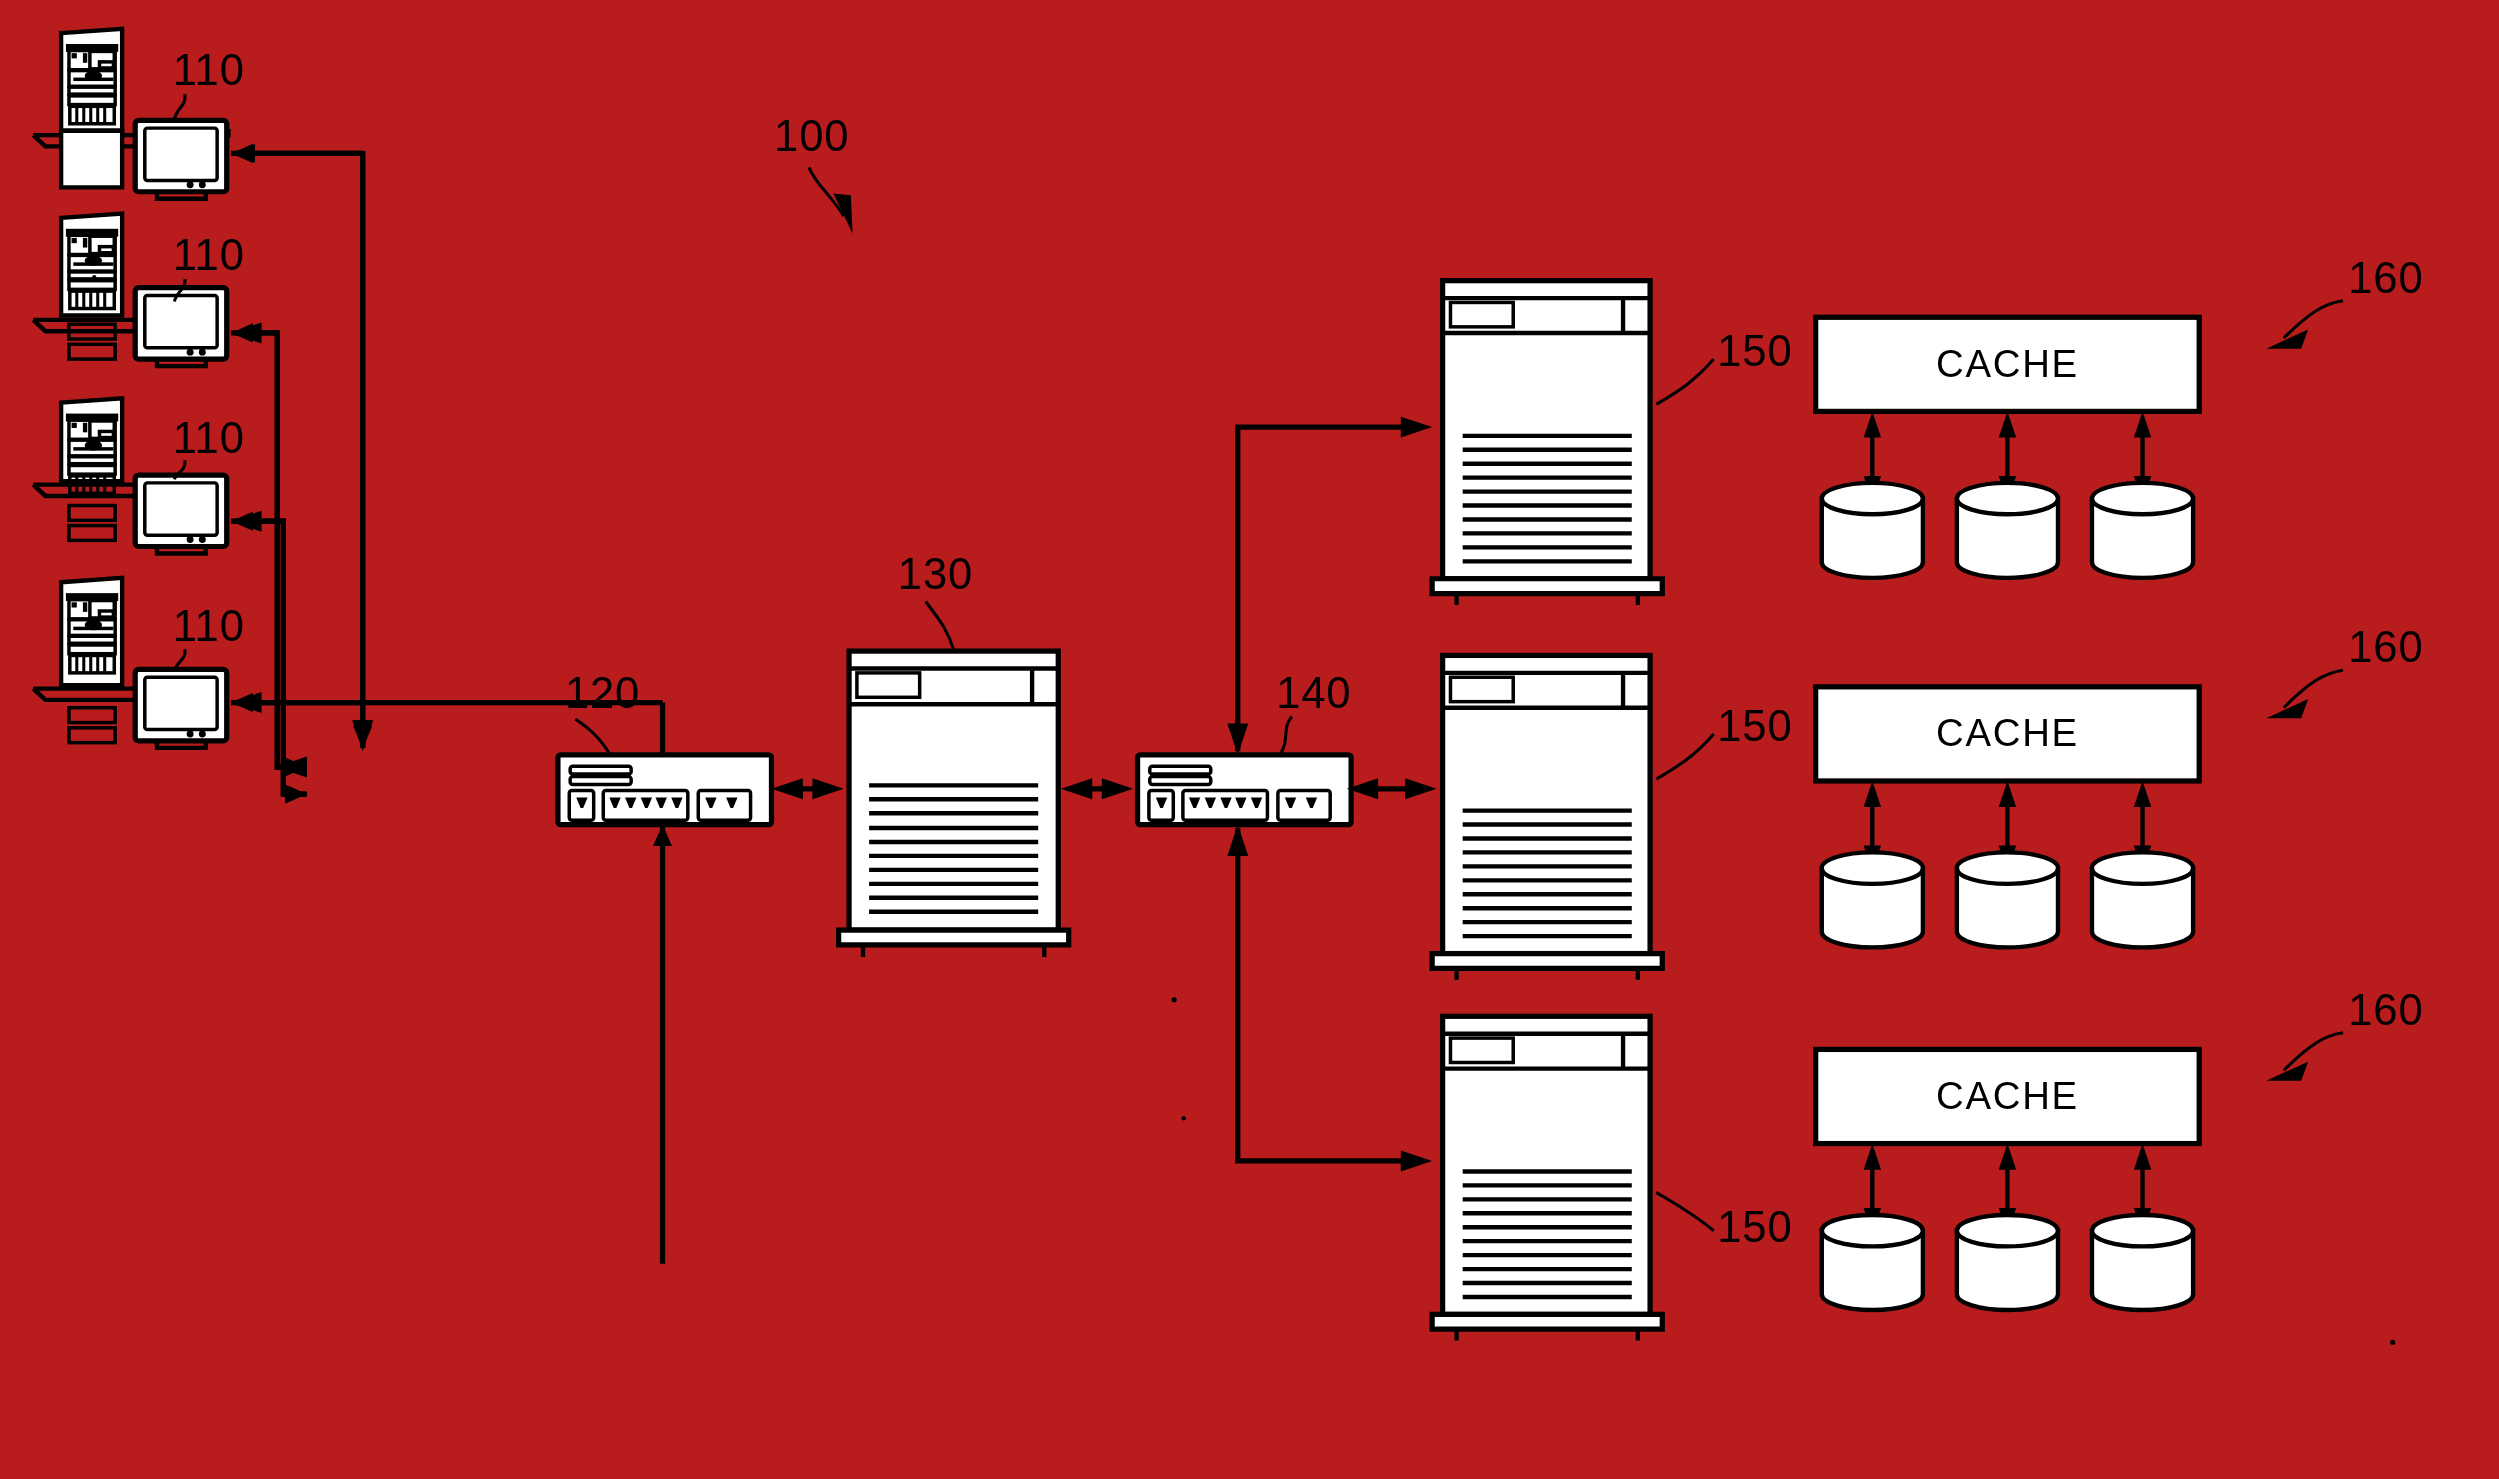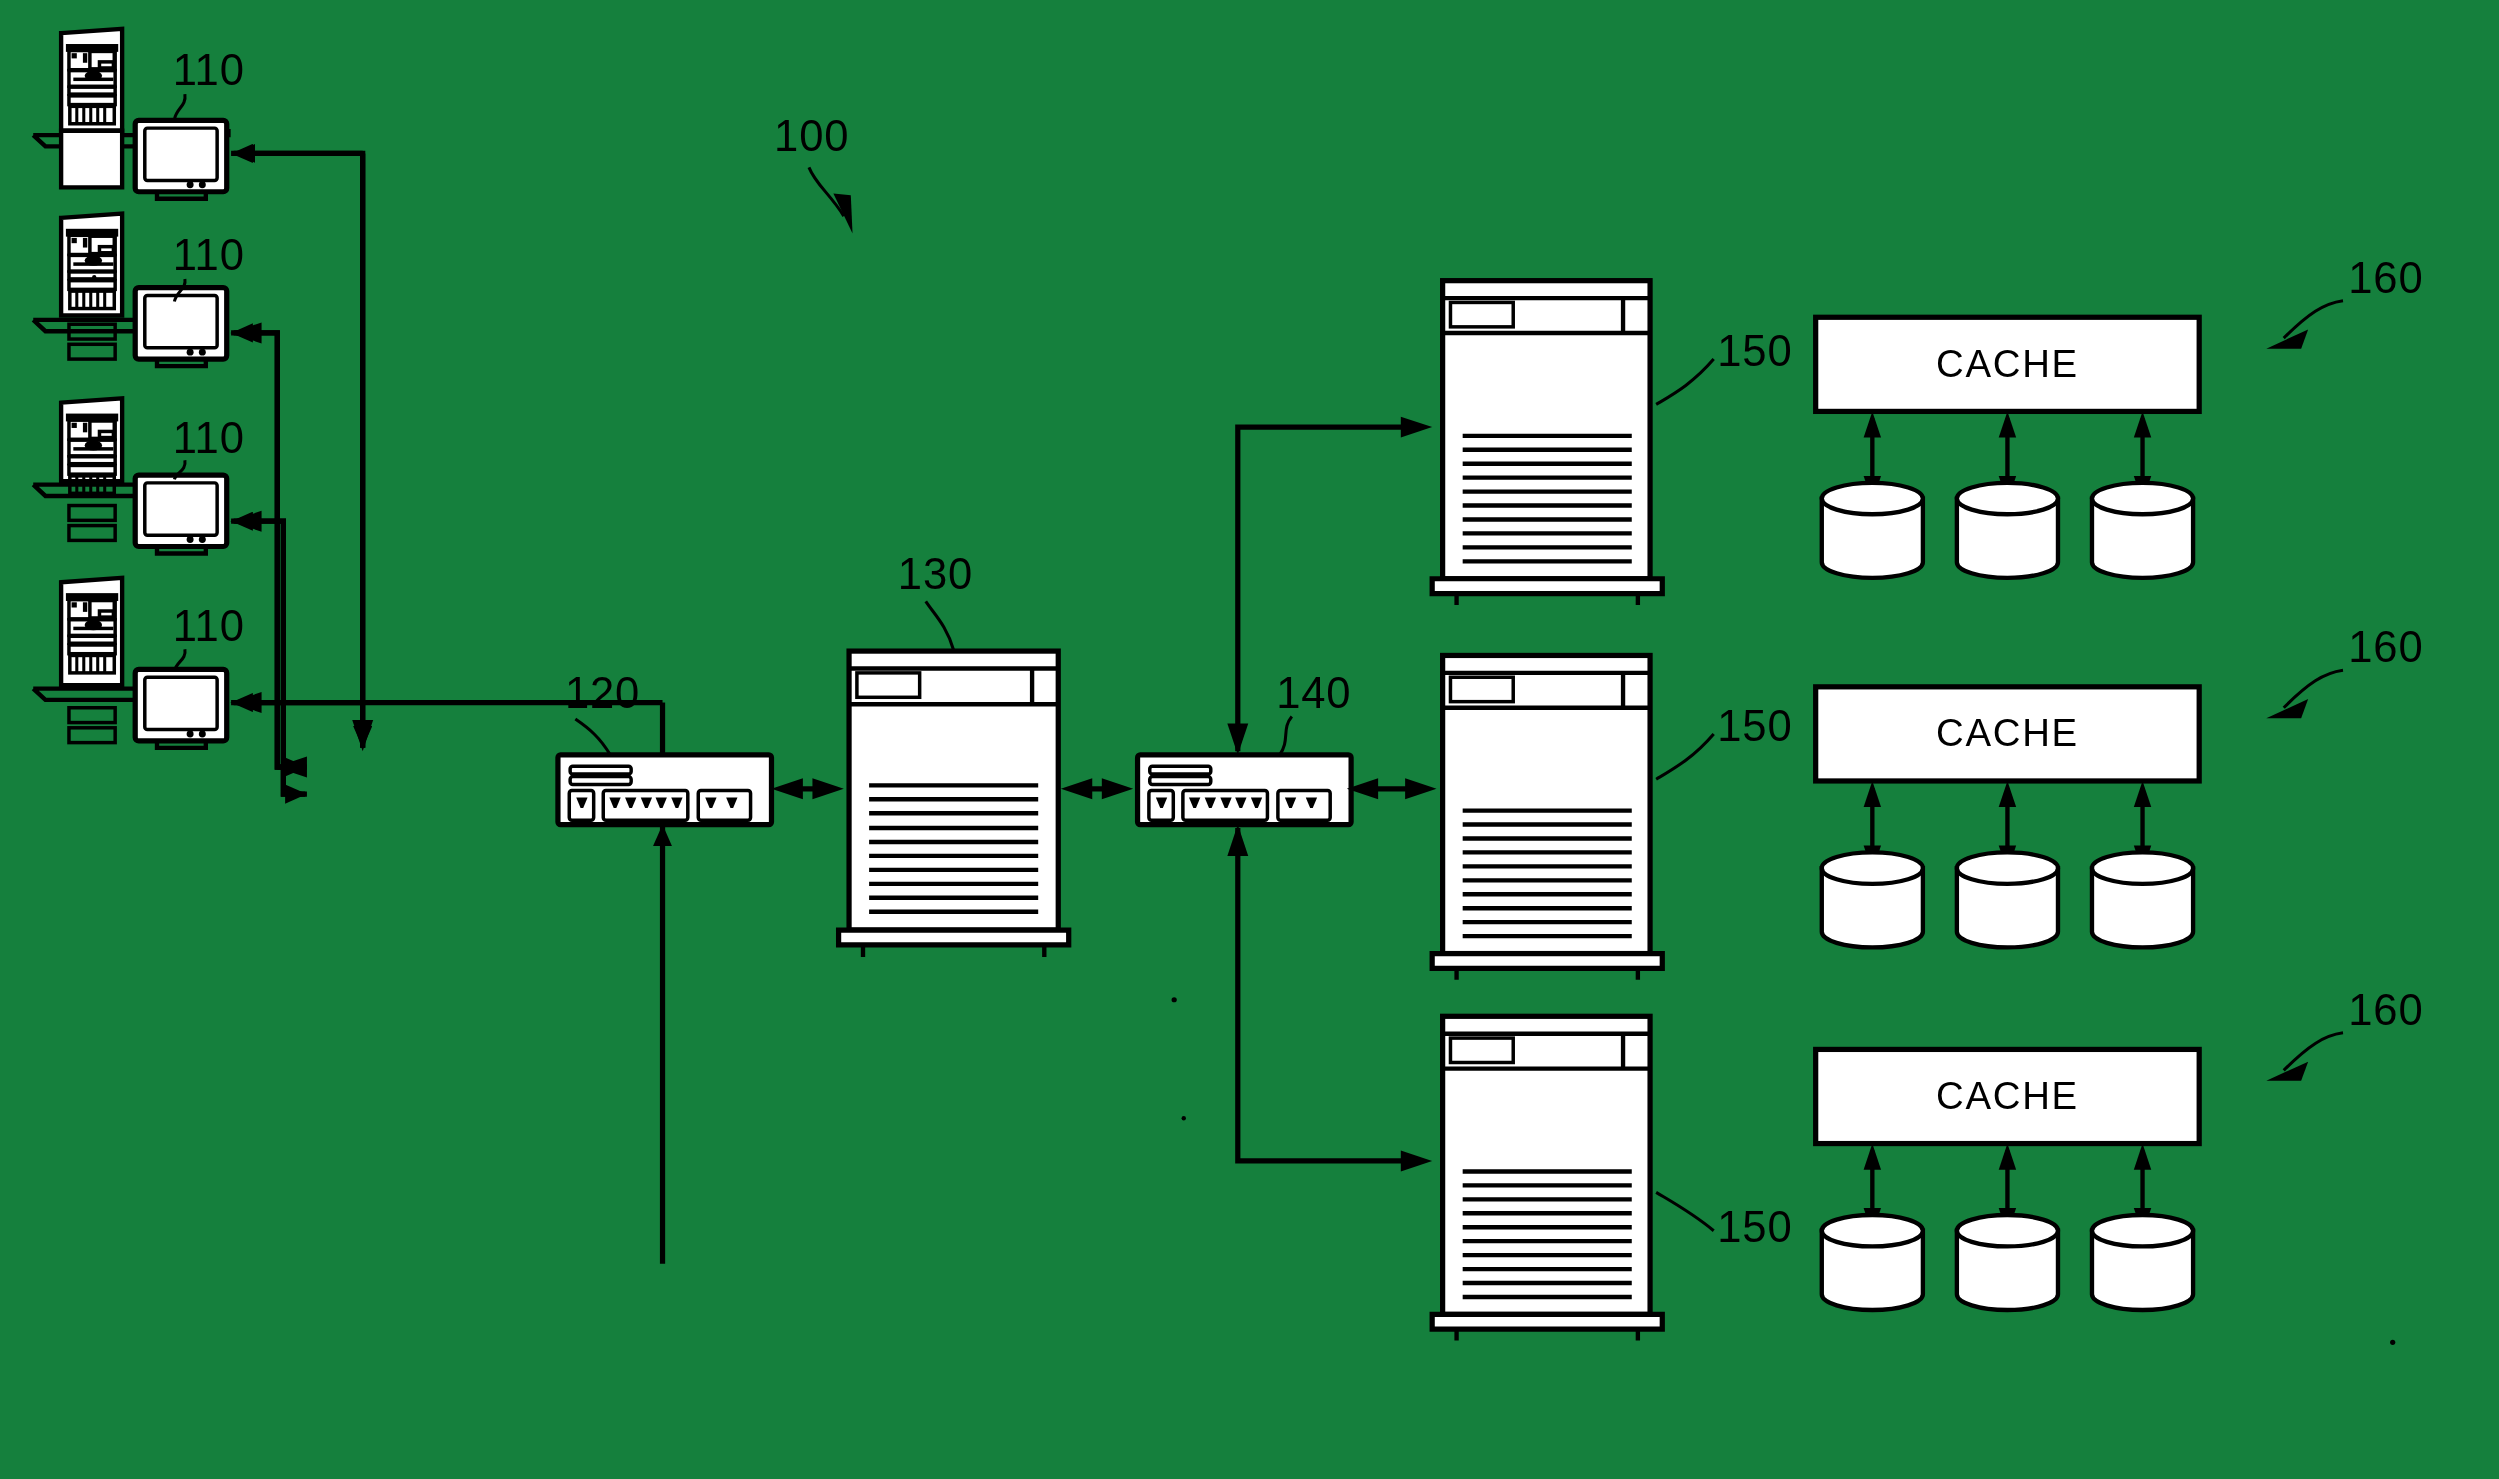--- a/index.html
+++ b/index.html
@@ -7,21 +7,21 @@
     padding: 0;
     background: #ffffff;
   }
   body {
     font-family: "Liberation Sans", sans-serif;
   }
   #canvas {
     position: relative;
     width: 2500px;
     height: 1480px;
-    background: #15803d;
+    background: #b91c1c;
     overflow: hidden;
   }
   #canvas svg {
     position: absolute;
     left: 0;
     top: 0;
     width: 2500px;
     height: 1480px;
   }
   .ln  { stroke: #000; fill: none; stroke-width: 5; }

